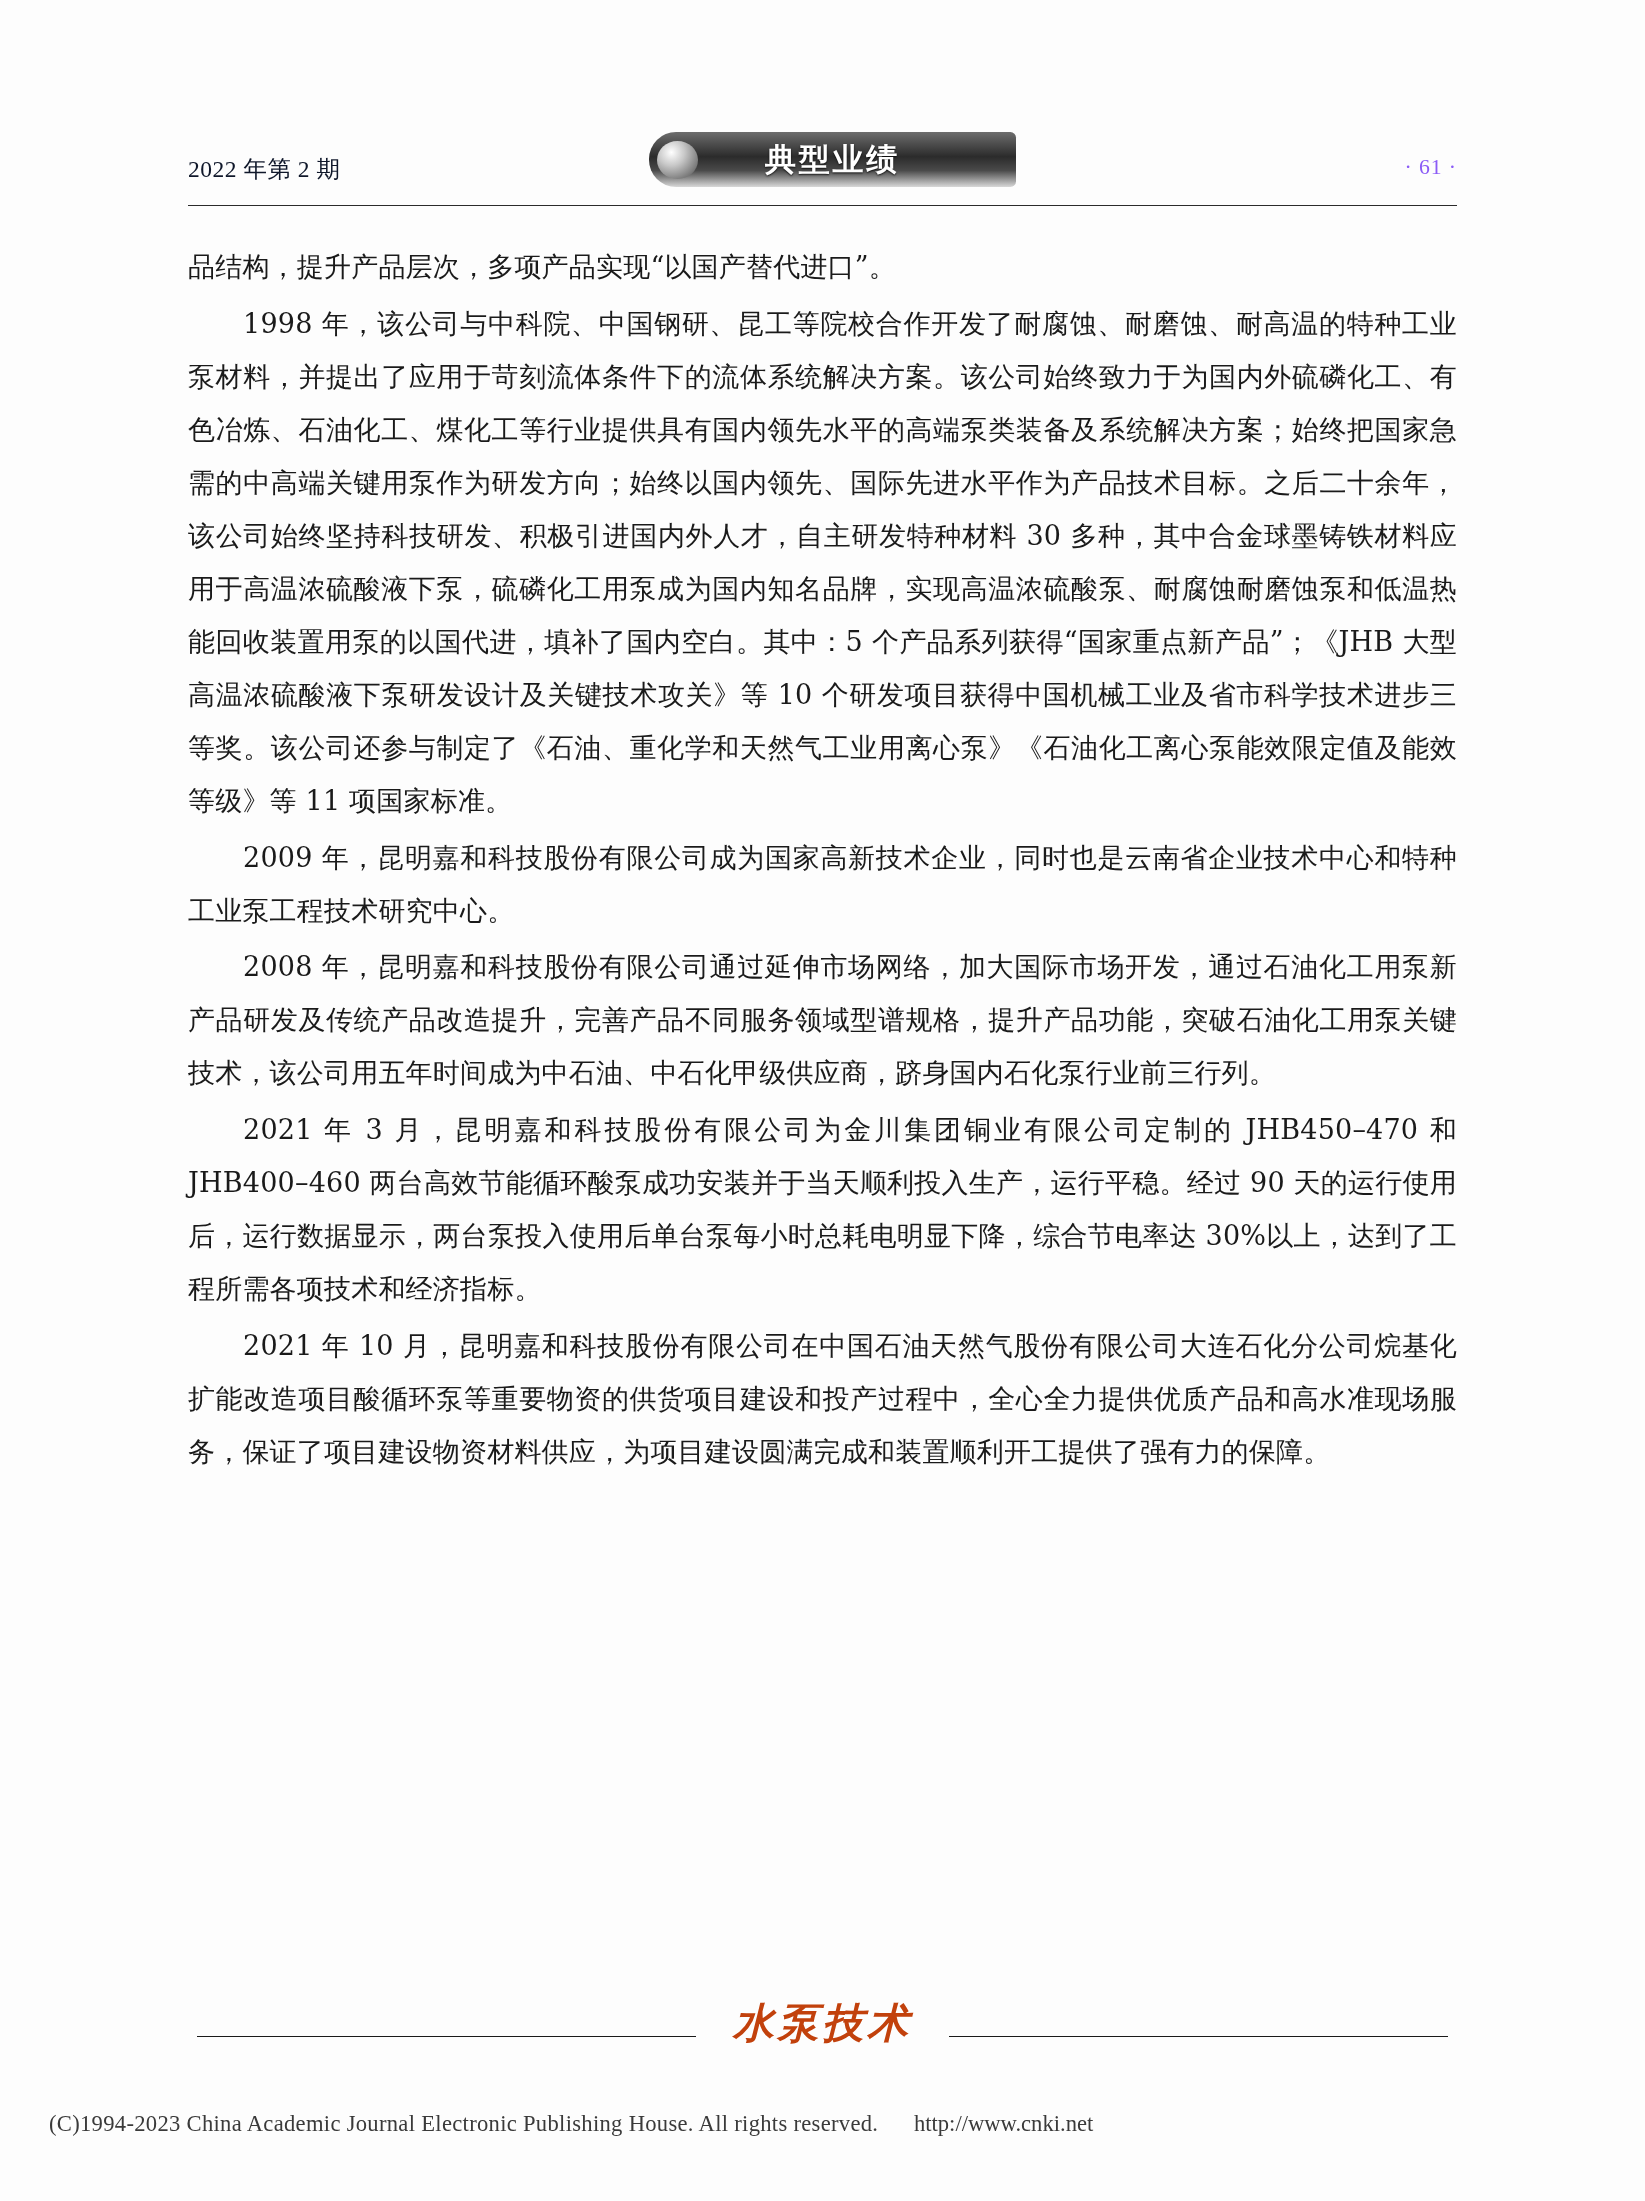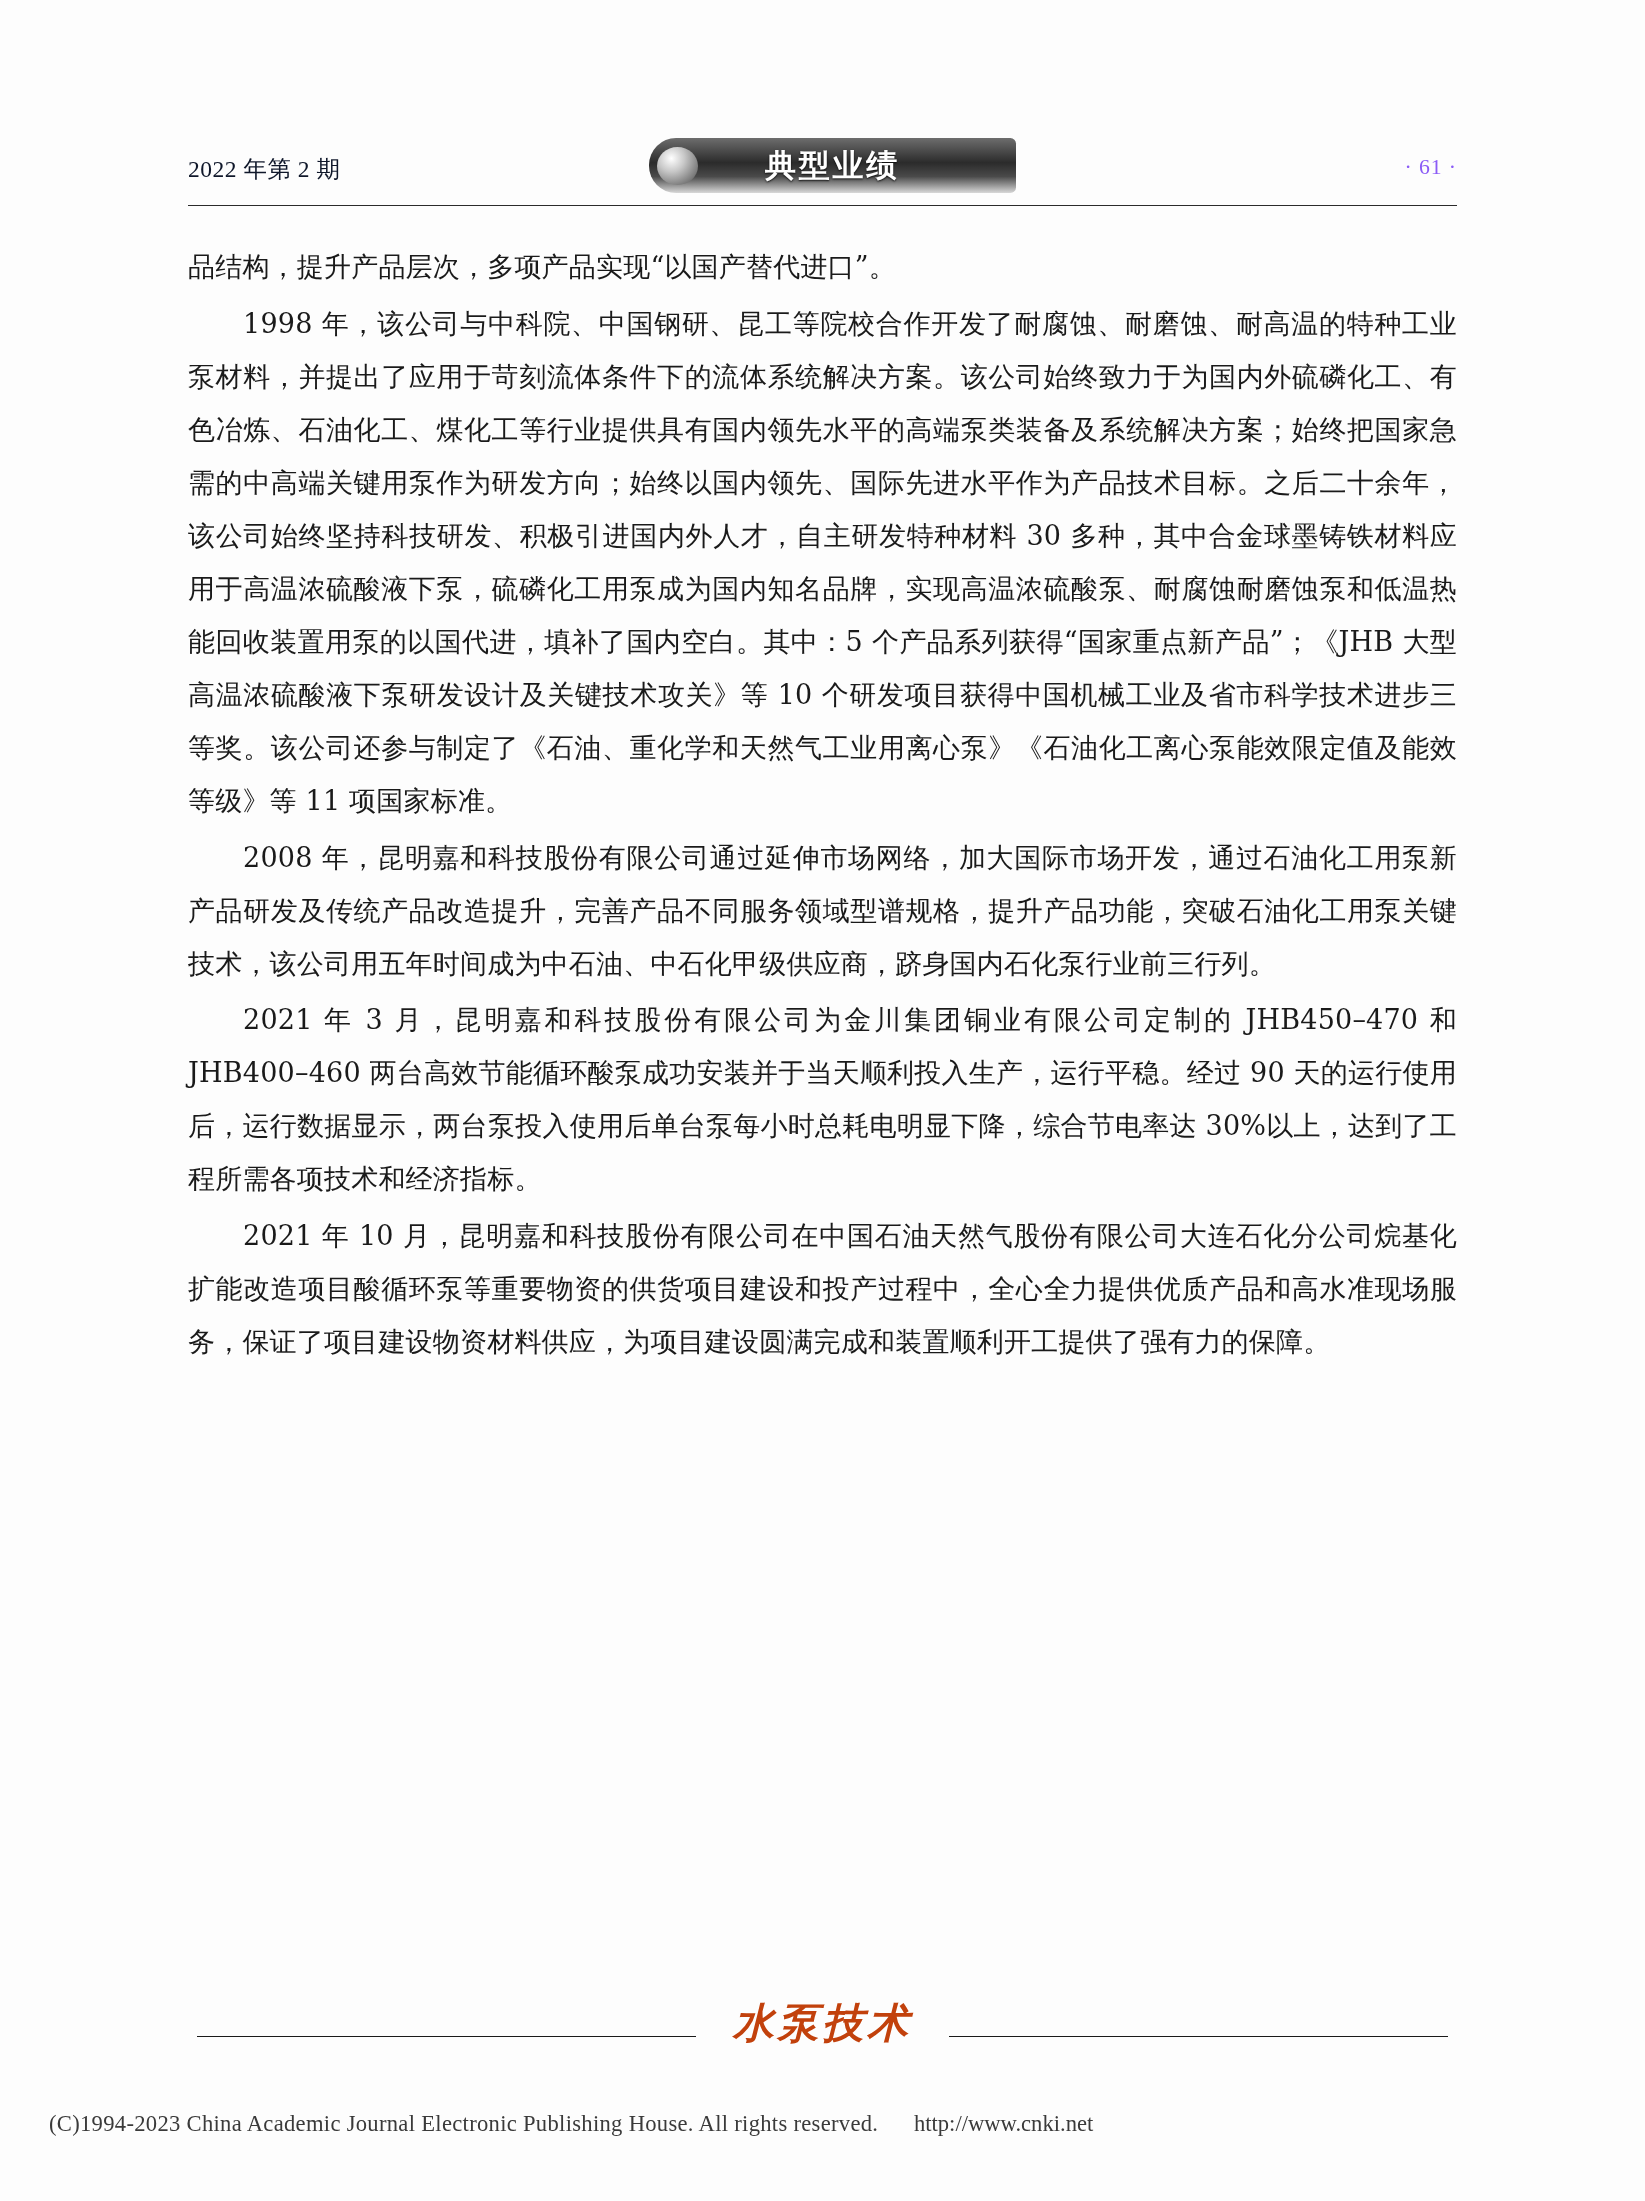--- a/index.html
+++ b/index.html
@@ -27,21 +27,21 @@
   .header {
     position: absolute;
     left: 188px;
     top: 132px;
     width: 1269px;
     height: 85px;
   }
   .header-banner {
     position: absolute;
     left: 461px;
-    top: 6px;
+    top: 0px;
     width: 367px;
     height: 39px;
   }
   .banner-shape {
     position: absolute;
     left: 0; top: 0;
     width: 367px;
     height: 55px;
     background: linear-gradient(180deg, #6d6d6d 0%, #2b2b2b 45%, #4a4a4a 70%, #d8d8d8 100%);
     border-radius: 27px 5.6px 5.6px 27px;
@@ -185,20 +185,21 @@
 
     <div class="header-right">· 61 ·</div>
     <div class="header-rule"></div>
   </div>
 
   <div class="content">
     <p>品结构，提升产品层次，多项产品实现“以国产替代进口”。</p>
 
 
     <p class="indent">1998 年，该公司与中科院、中国钢研、昆工等院校合作开发了耐腐蚀、耐磨蚀、耐高温的特种工业泵材料，并提出了应用于苛刻流体条件下的流体系统解决方案。该公司始终致力于为国内外硫磷化工、有色冶炼、石油化工、煤化工等行业提供具有国内领先水平的高端泵类装备及系统解决方案；始终把国家急需的中高端关键用泵作为研发方向；始终以国内领先、国际先进水平作为产品技术目标。之后二十余年，该公司始终坚持科技研发、积极引进国内外人才，自主研发特种材料 30 多种，其中合金球墨铸铁材料应用于高温浓硫酸液下泵，硫磷化工用泵成为国内知名品牌，实现高温浓硫酸泵、耐腐蚀耐磨蚀泵和低温热能回收装置用泵的以国代进，填补了国内空白。其中：5 个产品系列获得“国家重点新产品”；《JHB 大型高温浓硫酸液下泵研发设计及关键技术攻关》等 10 个研发项目获得中国机械工业及省市科学技术进步三等奖。该公司还参与制定了《石油、重化学和天然气工业用离心泵》《石油化工离心泵能效限定值及能效等级》等 11 项国家标准。</p>
+    <p class="indent">2009 年，昆明嘉和科技股份有限公司成为国家高新技术企业，同时也是云南省企业技术中心和特种工业泵工程技术研究中心。</p>
     <p class="indent">2008 年，昆明嘉和科技股份有限公司通过延伸市场网络，加大国际市场开发，通过石油化工用泵新产品研发及传统产品改造提升，完善产品不同服务领域型谱规格，提升产品功能，突破石油化工用泵关键技术，该公司用五年时间成为中石油、中石化甲级供应商，跻身国内石化泵行业前三行列。</p>
     <p class="indent">2021 年 3 月，昆明嘉和科技股份有限公司为金川集团铜业有限公司定制的 JHB450–470 和 JHB400–460 两台高效节能循环酸泵成功安装并于当天顺利投入生产，运行平稳。经过 90 天的运行使用后，运行数据显示，两台泵投入使用后单台泵每小时总耗电明显下降，综合节电率达 30%以上，达到了工程所需各项技术和经济指标。</p>
     <p class="indent">2021 年 10 月，昆明嘉和科技股份有限公司在中国石油天然气股份有限公司大连石化分公司烷基化扩能改造项目酸循环泵等重要物资的供货项目建设和投产过程中，全心全力提供优质产品和高水准现场服务，保证了项目建设物资材料供应，为项目建设圆满完成和装置顺利开工提供了强有力的保障。</p>
   </div>
 
   <div class="footer">
     <div class="footer-rule-left"></div>
     <div class="footer-logo">水泵技术</div>
     <div class="footer-rule-right"></div>
   </div>

